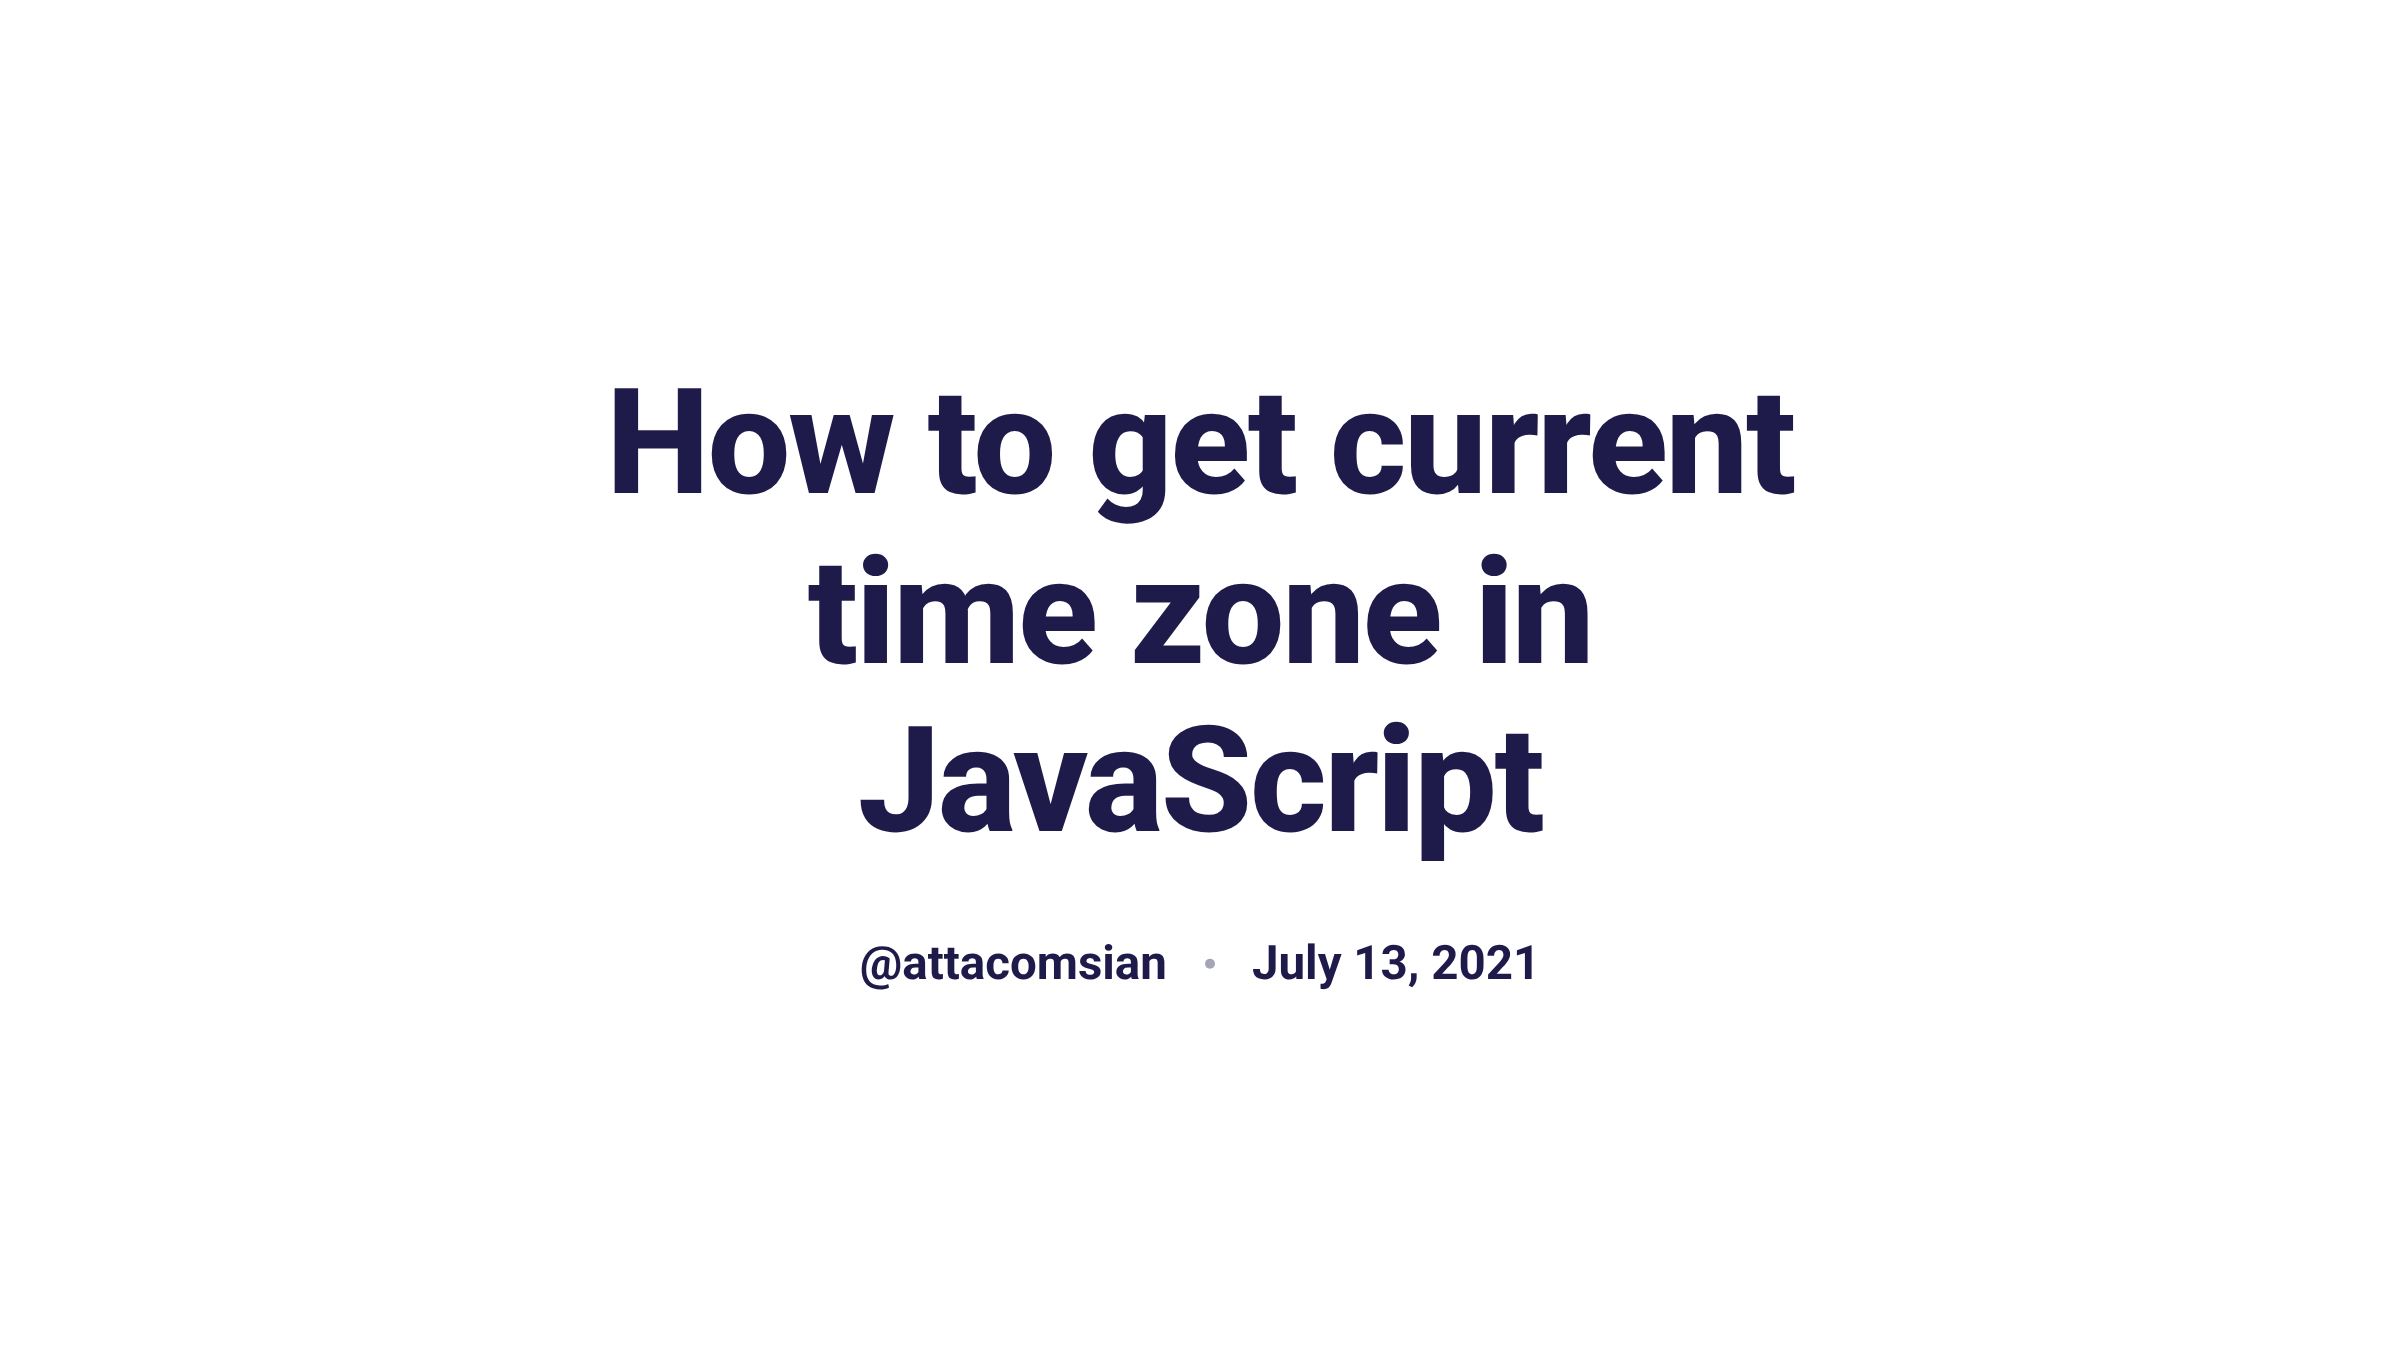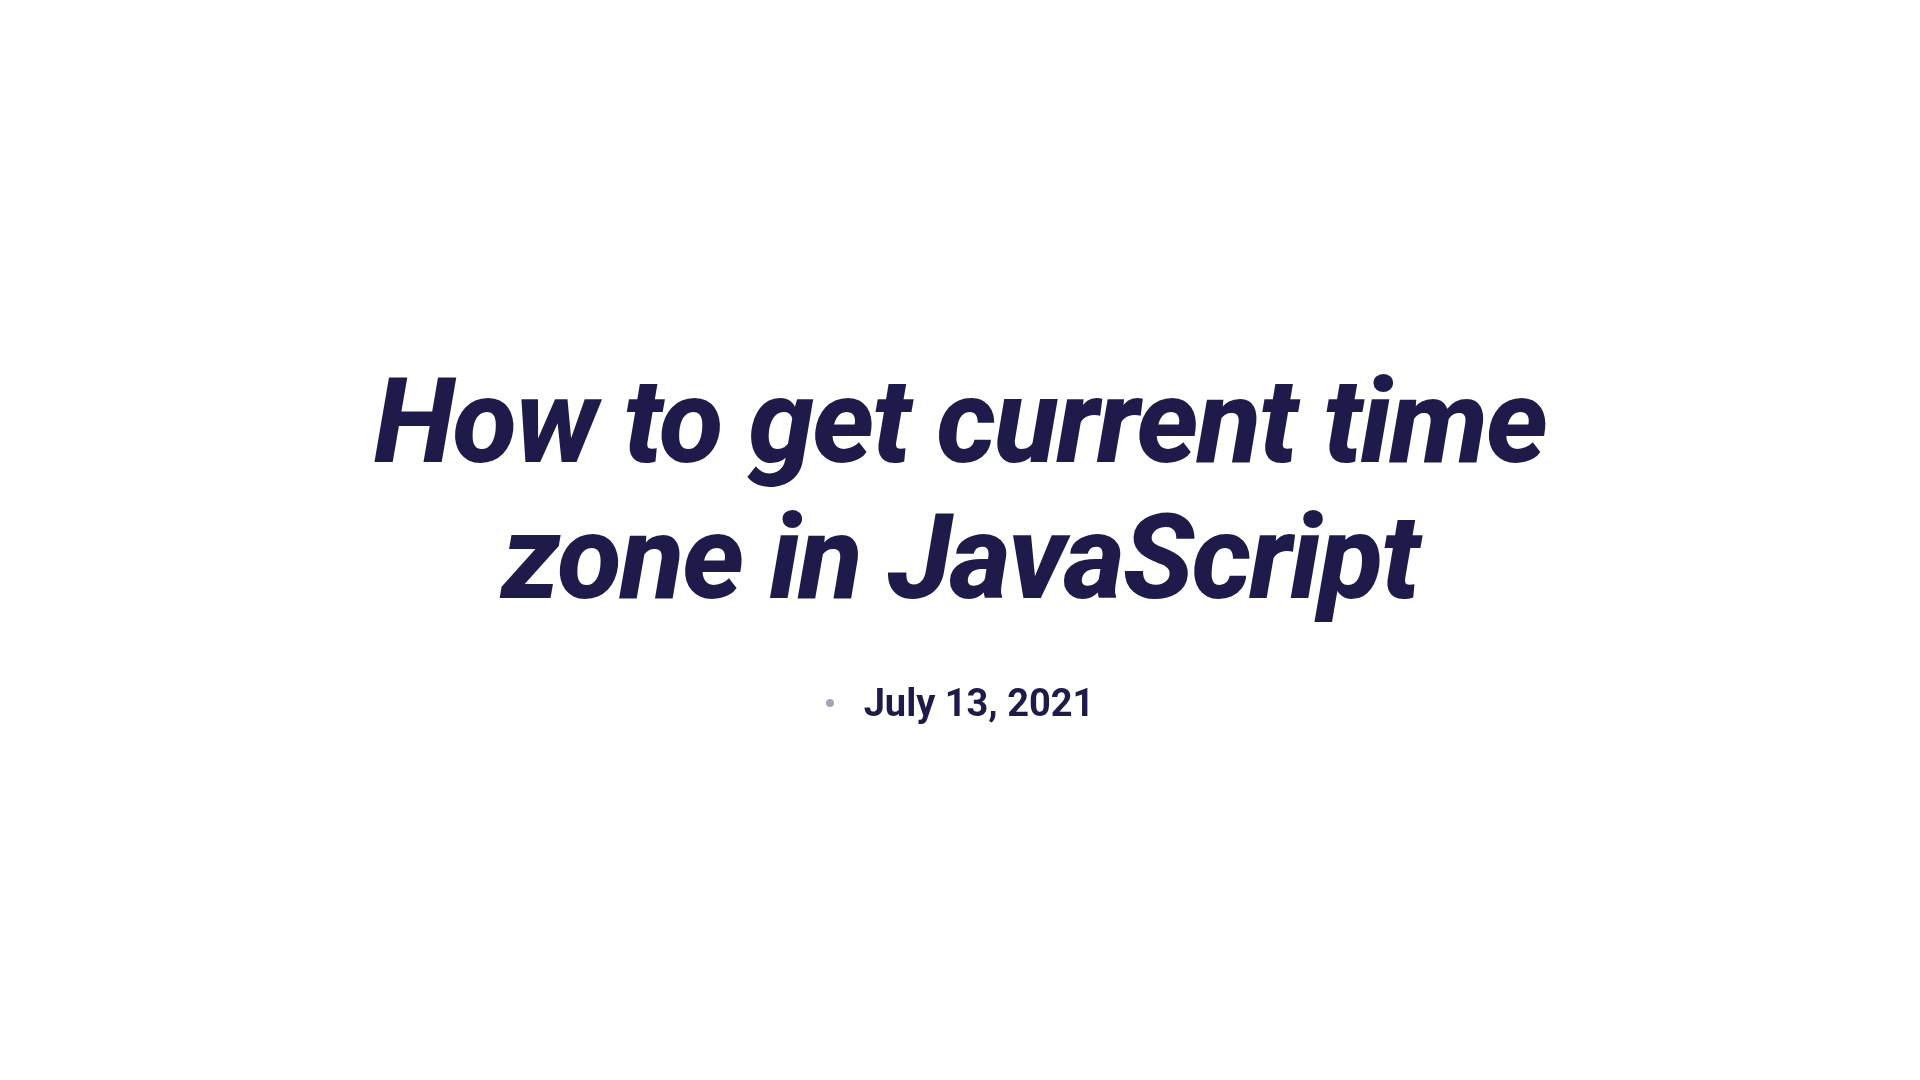--- a/index.html
+++ b/index.html
@@ -24,21 +24,20 @@
       max-width: 1200px;
     }
     
     .title {
       color: #1e1b4b;
       font-size: 118px;
       font-weight: 800;
       line-height: 1.15;
       letter-spacing: -2px;
       margin-bottom: 55px;
-      font-style: italic;
     }
     
     .meta {
       display: flex;
       align-items: center;
       justify-content: center;
       gap: 30px;
       color: #1e1b4b;
       font-size: 38px;
       font-weight: 700;
@@ -51,16 +50,17 @@
       border-radius: 50%;
       display: inline-block;
     }
   </style>
 </head>
 <body>
 
 <div class="container">
   <h1 class="title">How to get current time zone in JavaScript</h1>
   <div class="meta">
+    <span>@attacomsian</span>
     <span class="separator"></span>
     <span>July 13, 2021</span>
   </div>
 </div>
 
 </body></html>

